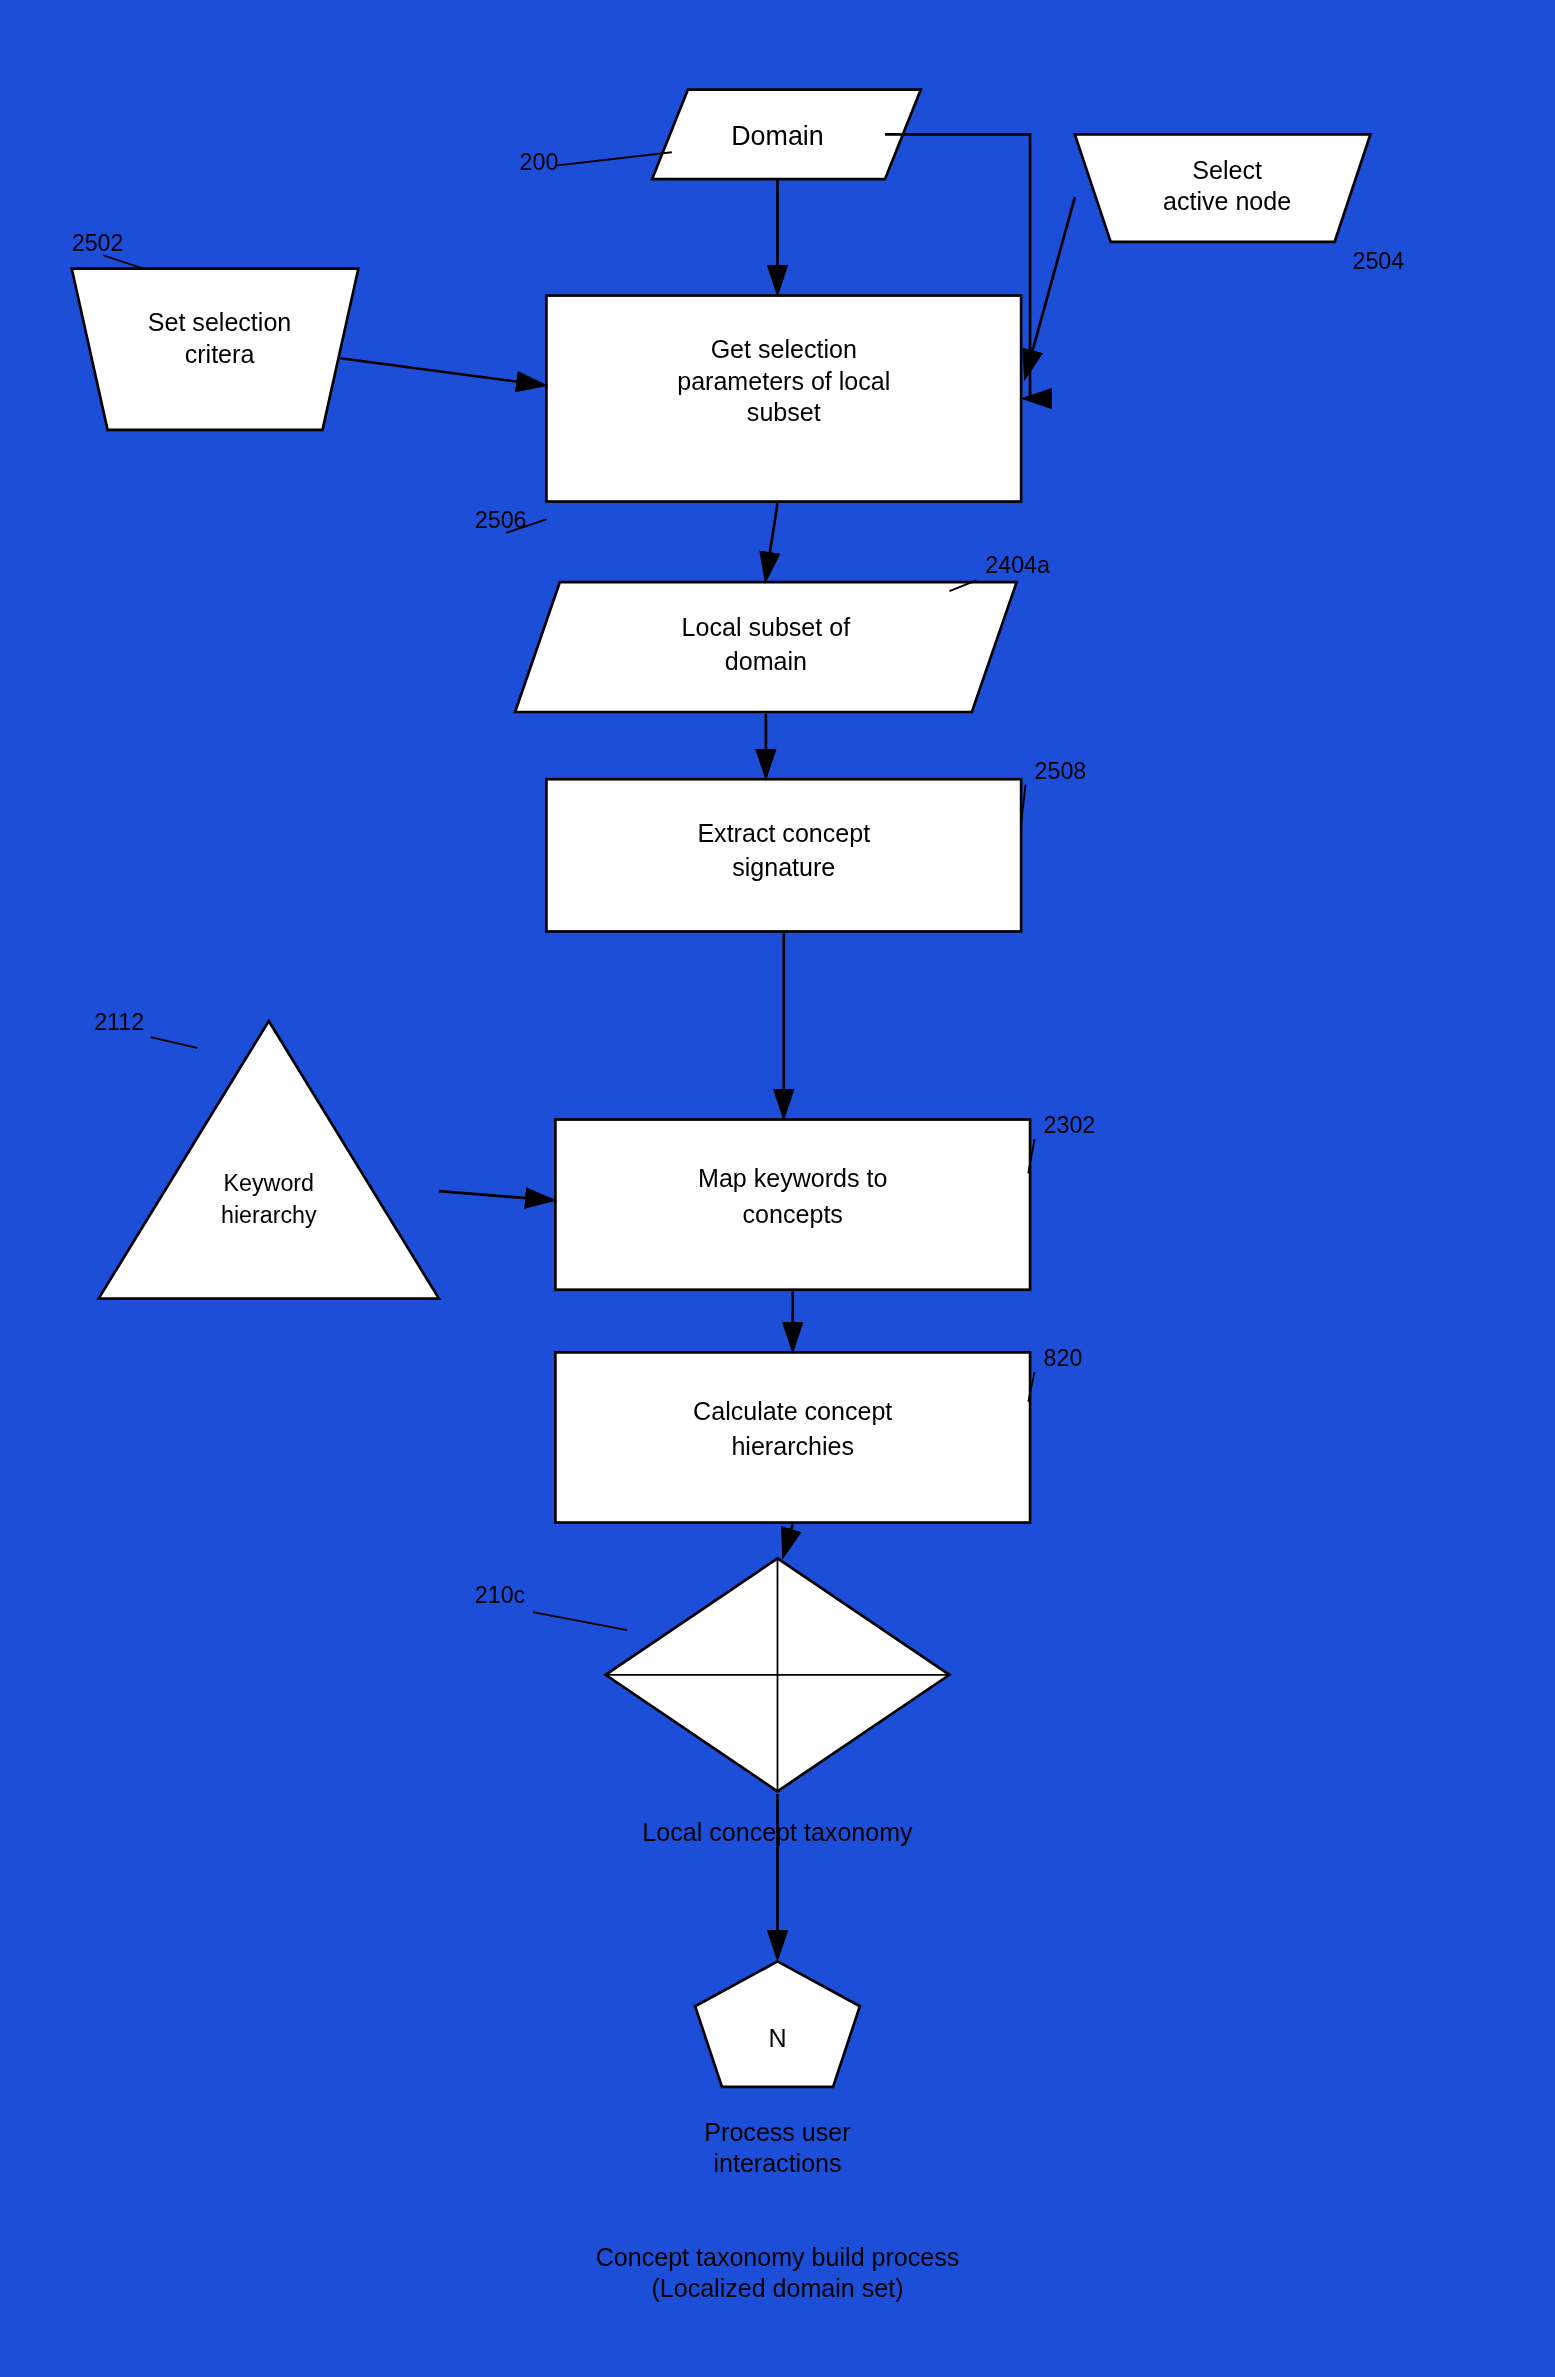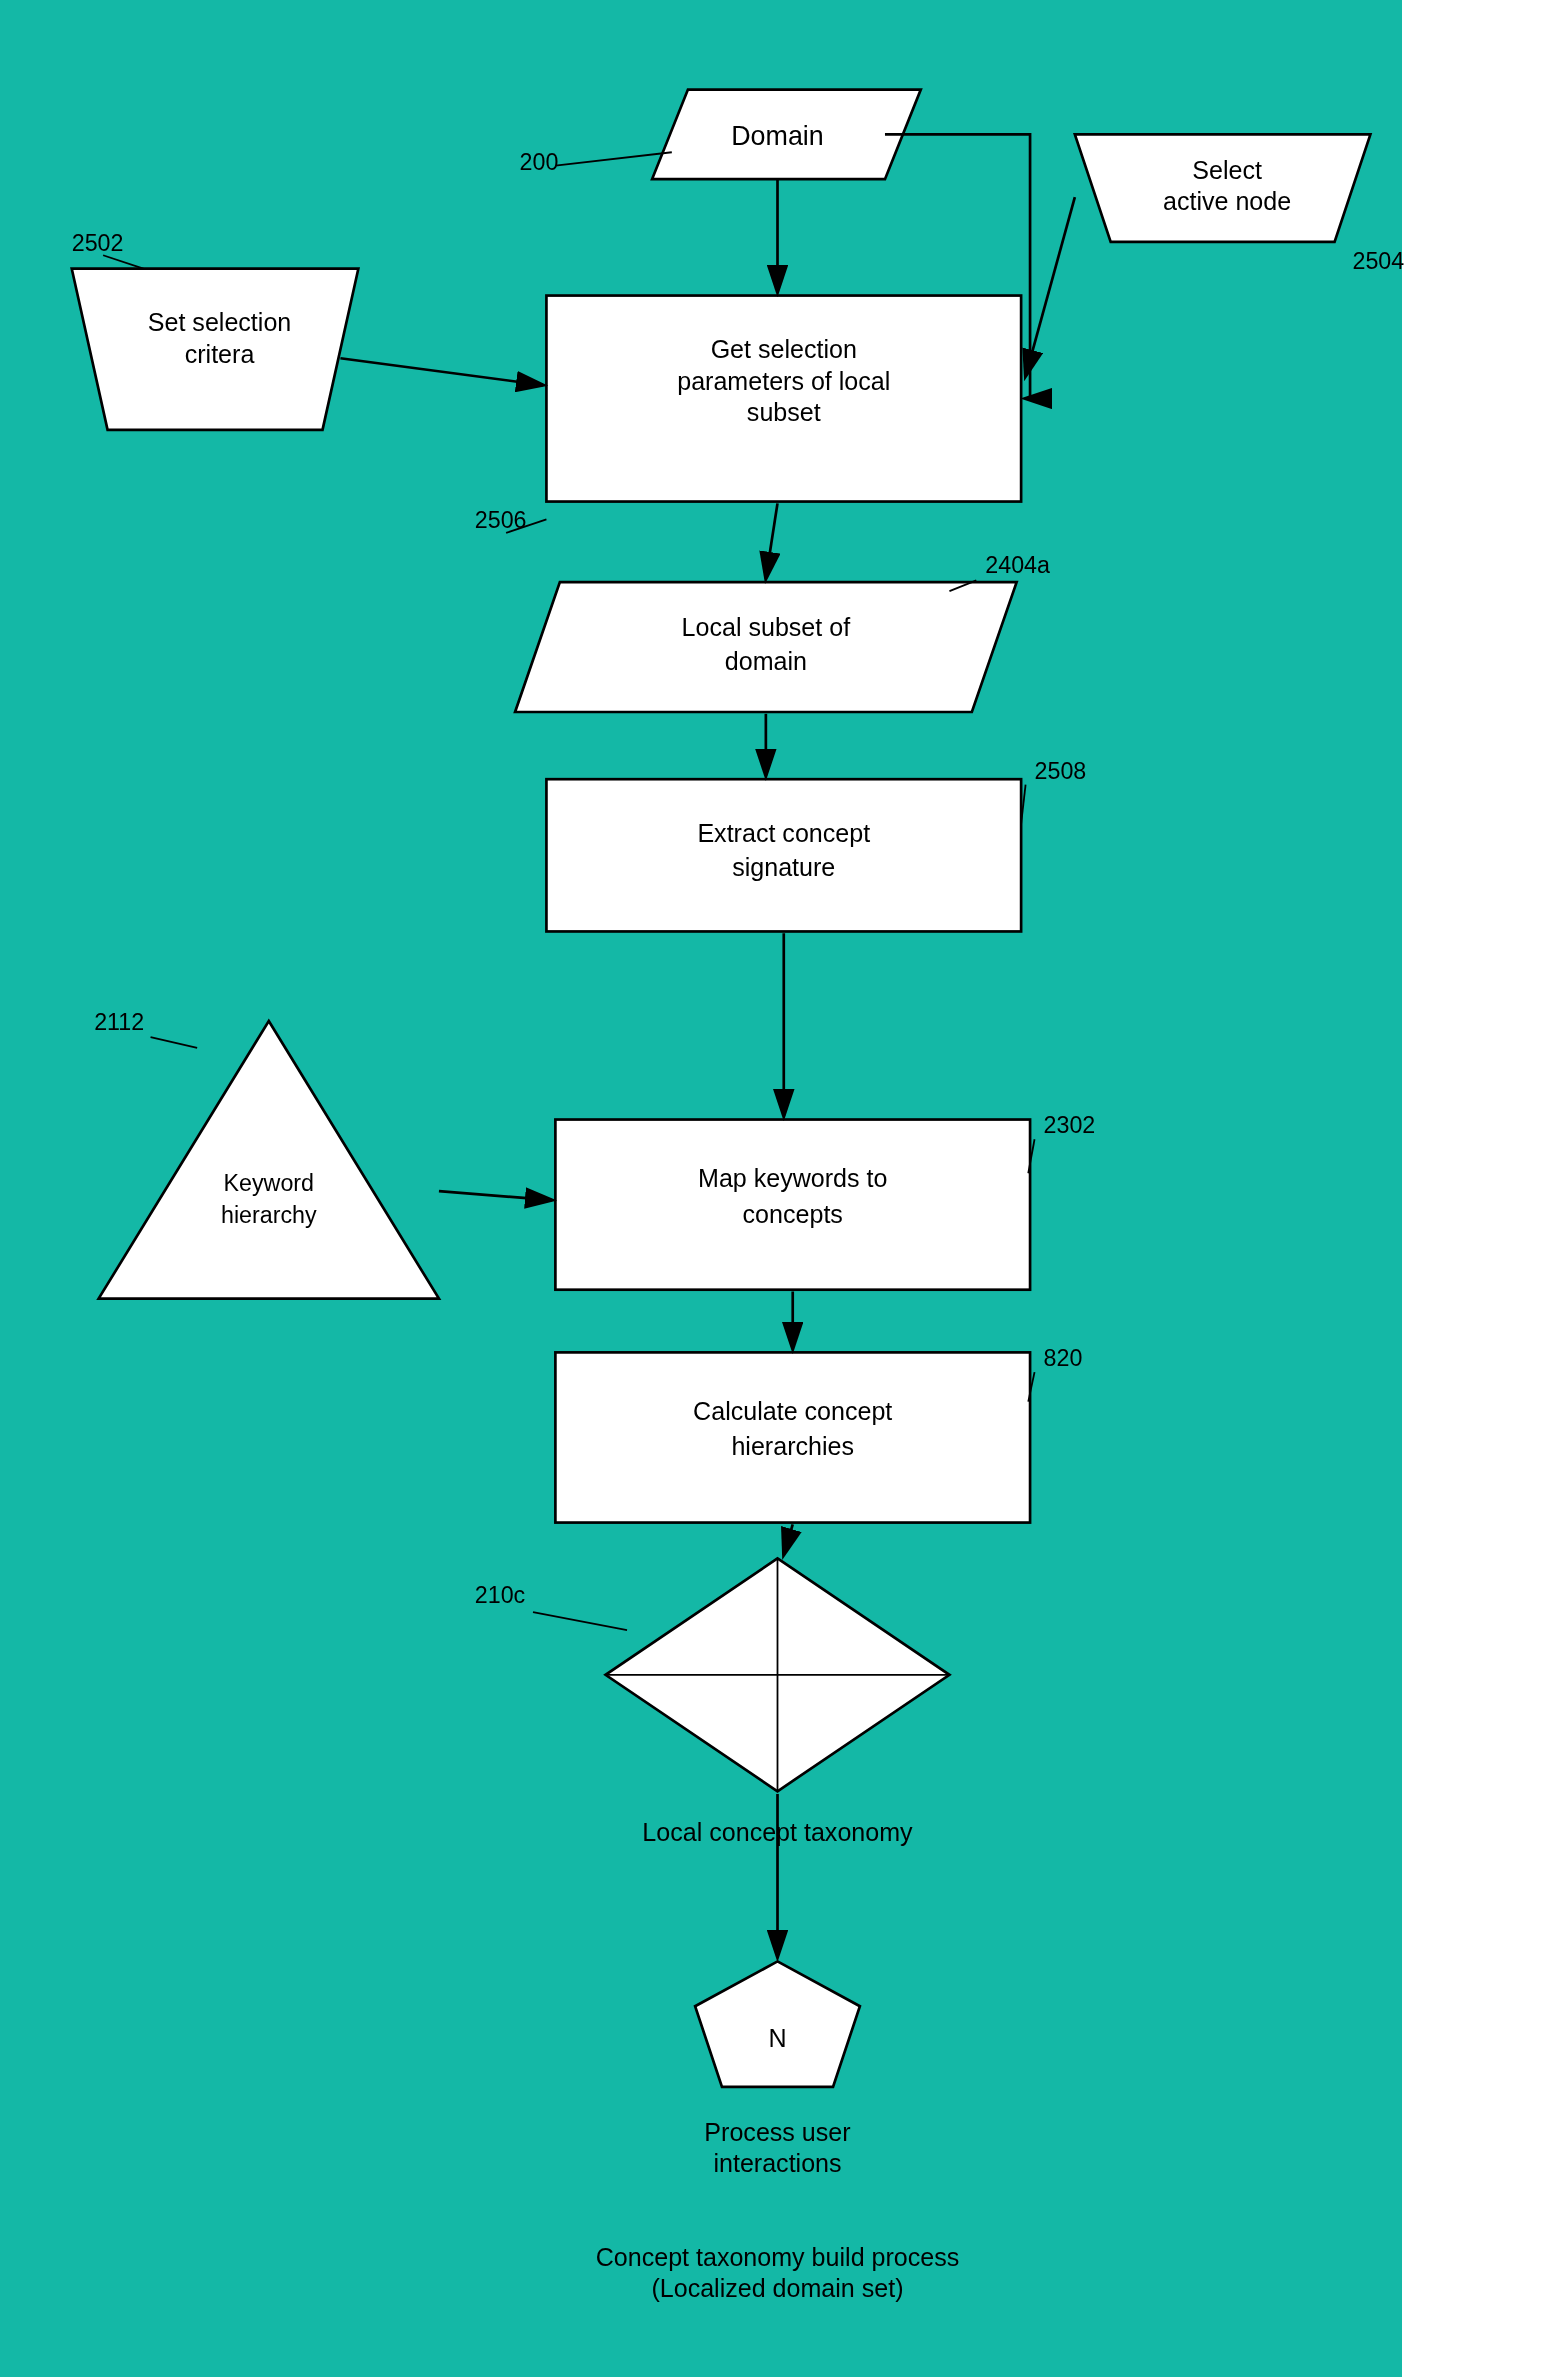--- a/index.html
+++ b/index.html
@@ -6,23 +6,23 @@
     body {
       background: #fff;
       font-family: Arial, sans-serif;
       width: 1555px;
       min-height: 2377px;
       position: relative;
       overflow: hidden;
     }
     .diagram-container {
       position: relative;
-      width: 1402px;
+      width: 1555px;
       height: 2377px;
-      background: #14b8a6;
+      background: #1d4ed8;
       padding-left: 14px;
     }
     
     .main-svg {
       position: absolute;
       top: 0; left: 0;
       width: 1555px;
       height: 2377px;
     }
   </style>

